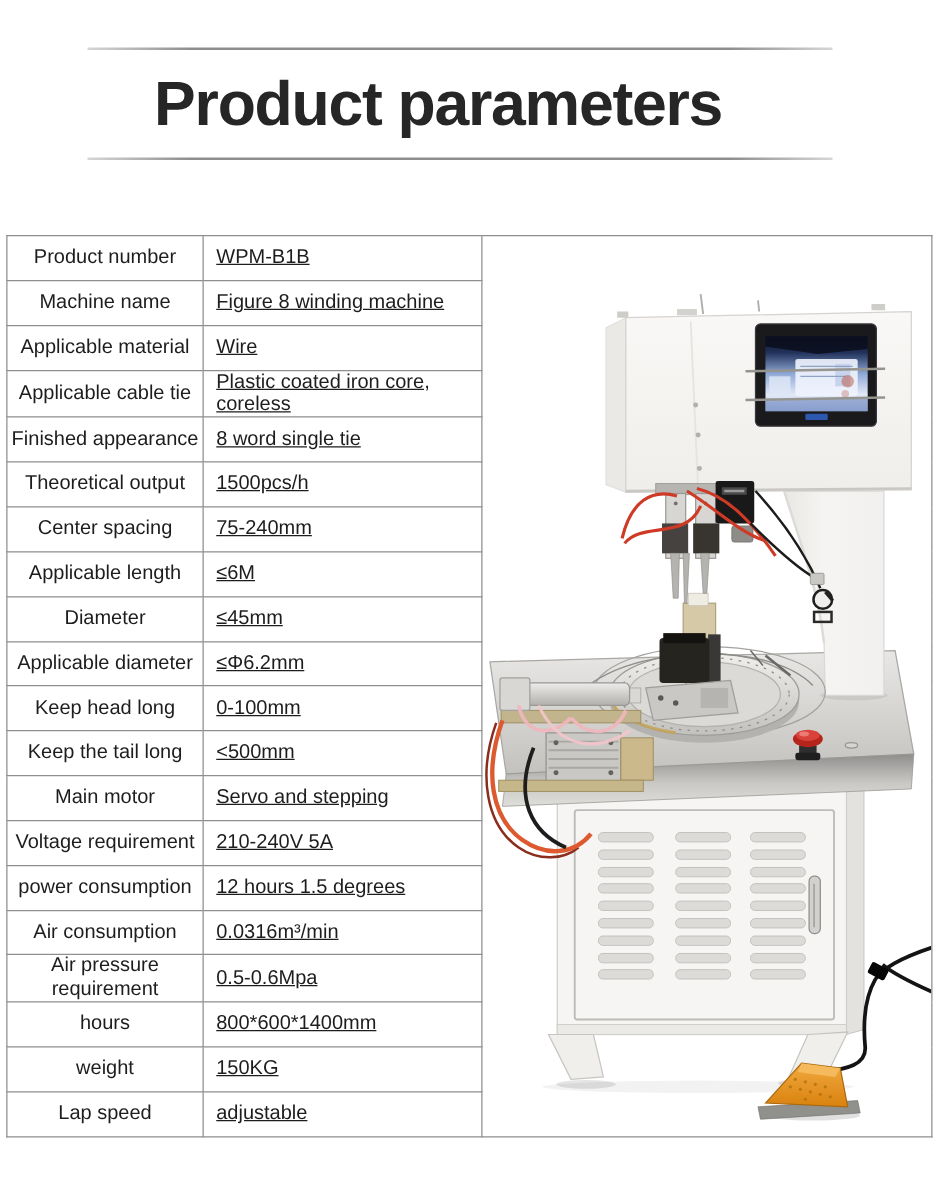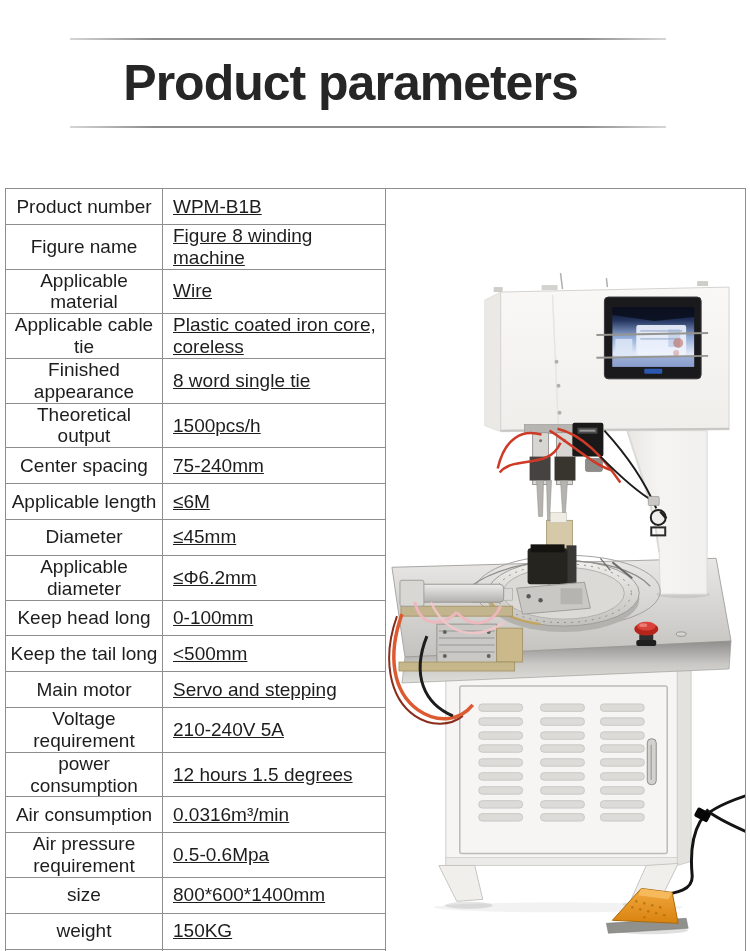--- a/index.html
+++ b/index.html
@@ -21,21 +21,21 @@
   }
   
   table.spec{
     position:absolute;left:5px;top:188px;width:740px;height:717px;
     border-collapse:collapse;table-layout:fixed;
   }
   table.spec col.c1{width:157px;}
   table.spec col.c2{width:223px;}
   table.spec col.c3{width:360px;}
   table.spec td{
-    border:1px solid #8e8e8e;color:#1d1d1d;font-size:19px;line-height:1.15;
+    border:1px solid #8e8e8e;color:#1d1d1d;font-size:16px;line-height:1.15;
     overflow:hidden;
   }
   td.lbl{height:34.85px;text-align:center;padding:0 2px;}
   td.val{padding:0 4px 0 10px;text-align:left;text-decoration:underline;}
   td.photo-cell{padding:0;vertical-align:top;background:#ffffff;}
   td.photo-cell svg{display:block;width:100%;height:100%;}
 </style>
 </head>
 <body>
 
@@ -298,21 +298,21 @@
             <circle cx="656" cy="874" r="1.3"></circle>
                 <circle cx="632" cy="868" r="1.3"></circle>
                 <circle cx="664" cy="876" r="1.3"></circle>
             <circle cx="644" cy="878" r="1.3"></circle>
           </g>
         </g>
       </svg>
     </td>
   </tr>
   <tr>
-        <td class="lbl">Figure name</td>
+        <td class="lbl">Machine name</td>
         <td class="val">Figure 8 winding machine</td>
       </tr>
   <tr>
         <td class="lbl">Applicable material</td>
         <td class="val">Wire</td>
       </tr>
   <tr>
         <td class="lbl">Applicable cable tie</td>
         <td class="val">Plastic coated iron core, coreless</td>
       </tr>
@@ -362,21 +362,21 @@
       </tr>
   <tr>
         <td class="lbl">Air consumption</td>
         <td class="val">0.0316m³/min</td>
       </tr>
   <tr>
         <td class="lbl">Air pressure requirement</td>
         <td class="val">0.5-0.6Mpa</td>
       </tr>
   <tr>
-        <td class="lbl">size</td>
+        <td class="lbl">hours</td>
         <td class="val">800*600*1400mm</td>
       </tr>
   <tr>
         <td class="lbl">weight</td>
         <td class="val">150KG</td>
       </tr>
   <tr>
         <td class="lbl">Lap speed</td>
         <td class="val">adjustable</td>
       </tr>

